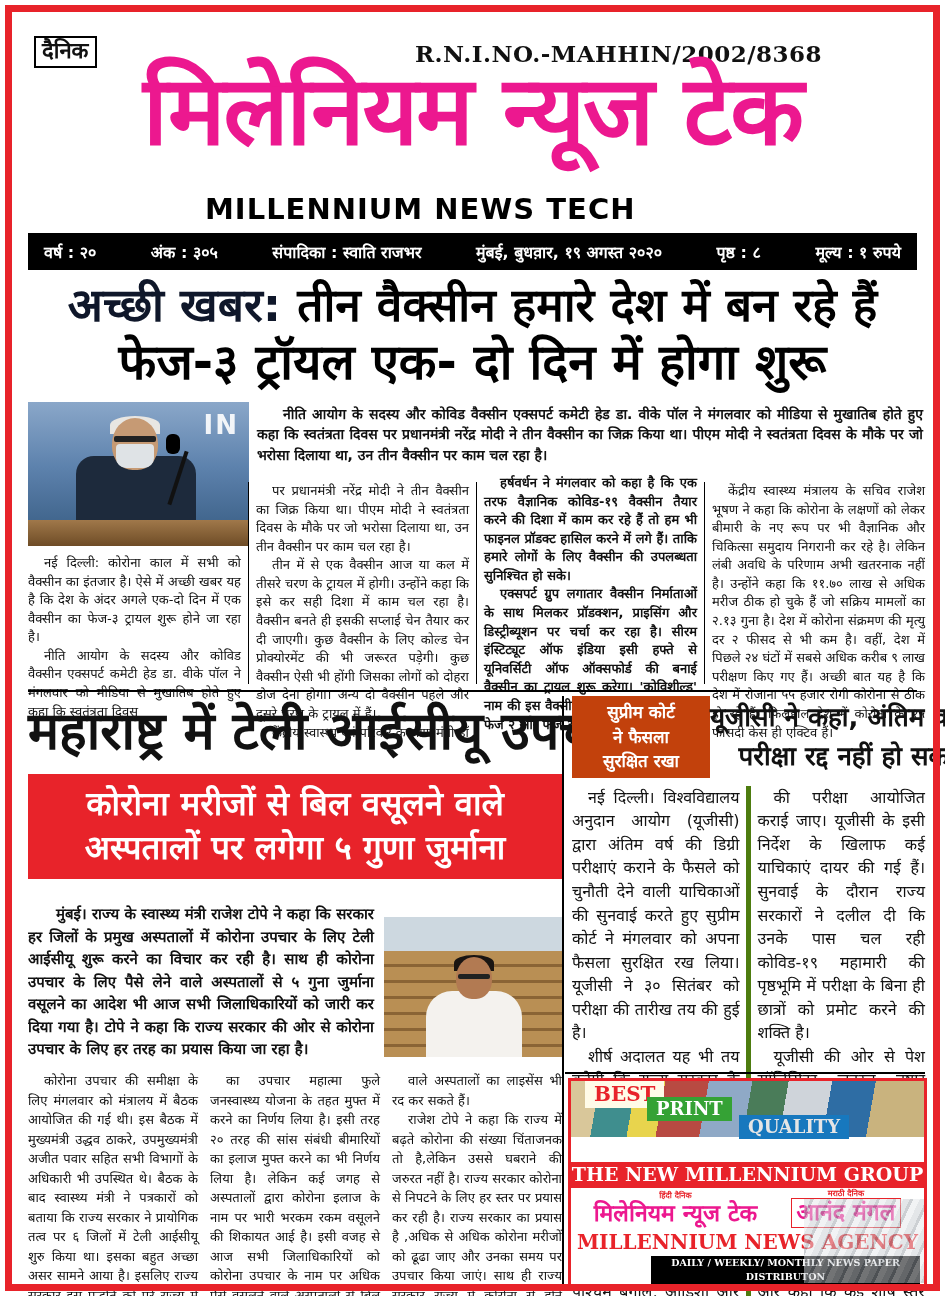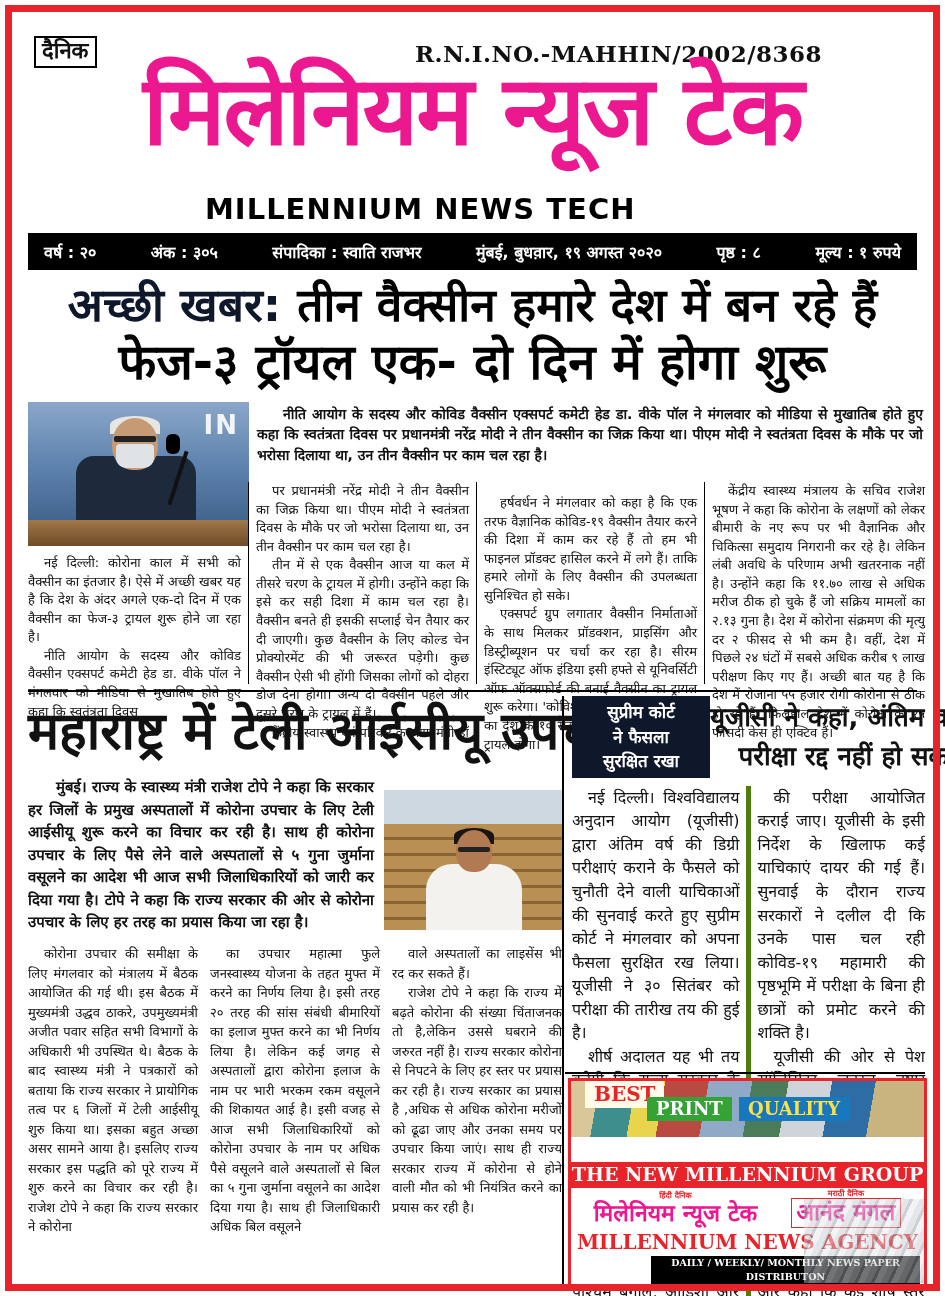--- a/index.html
+++ b/index.html
@@ -51,32 +51,32 @@
           background:#111;transform:rotate(18deg);}
   .photo1 .mic-head{position:absolute;left:138px;bottom:92px;width:14px;height:20px;
           background:#000;border-radius:6px;}
   .lead-intro{position:absolute;left:229px;top:2px;width:666px;font-size:14px;
           font-weight:700;line-height:1.45;text-align:justify;}
   .lead-intro p{margin:0;text-indent:26px;}
   .lcol{position:absolute;font-size:13px;line-height:1.43;text-align:justify;}
   .lcol p{margin:0;text-indent:16px;}
   .lcol.c1{left:0;top:152px;width:213px;}
   .lcol.c2{left:228px;top:80px;width:213px;}
-  .lcol.c3{left:456px;top:92px;width:213px;}
+  .lcol.c3{left:456px;top:72px;width:213px;font-weight:bold;}
   .lcol.c4{left:684px;top:80px;width:213px;}
   .vrule{position:absolute;top:80px;width:1px;height:202px;background:#000;}
   .vr1{left:220px;} .vr2{left:448px;} .vr3{left:676px;}
   .hr-main{position:absolute;left:28px;right:28px;top:690px;border-top:2px solid #000;}
 
   
   .article2{position:absolute;left:28px;top:696px;width:534px;}
   .a2-head{text-align:center;font-weight:800;font-size:52px;line-height:1.35;white-space:nowrap;}
   .banner{margin-top:8px;background:#e8232a;color:#fff;text-align:center;font-weight:700;
           font-size:33px;line-height:1.32;padding:8px 0 10px;}
-  .a2-introwrap{margin-top:10px;overflow:hidden;}
+  .a2-introwrap{margin-top:24px;overflow:hidden;}
   .photo2{float:right;width:178px;height:140px;margin:14px 0 4px 10px;position:relative;overflow:hidden;
           background:linear-gradient(180deg,#cdd8e0 0 34px,#b98f54 34px);}
   .photo2 .slats{position:absolute;left:0;top:34px;right:0;bottom:0;
           background:repeating-linear-gradient(180deg,#b98f54 0 13px,#8a6435 13px 16px);}
   .photo2 .kurta{position:absolute;left:42px;bottom:0;width:96px;height:66px;
           background:#f4f2ee;border-radius:26px 26px 0 0;}
   .photo2 .head2{position:absolute;left:72px;bottom:58px;width:36px;height:42px;
           background:#b27a52;border-radius:50% 50% 44% 44%;}
   .photo2 .hair2{position:absolute;left:70px;bottom:86px;width:40px;height:16px;
           background:#1a1512;border-radius:50% 50% 0 0;}
@@ -87,41 +87,41 @@
   .a2-cols{display:flex;gap:12px;margin-top:10px;}
   .a2-col{flex:1;font-size:13px;line-height:1.5;text-align:justify;}
   .a2-col p{margin:0;text-indent:16px;}
 
   
   .vdiv{position:absolute;left:562px;top:696px;width:2px;height:590px;background:#000;}
 
   
   .ugc{position:absolute;left:572px;top:696px;width:353px;}
   .ugc-top{display:flex;align-items:stretch;}
-  .ugc-kicker{background:#0f172a;color:#fff;font-weight:800;font-size:17px;line-height:1.45;
+  .ugc-kicker{background:#c2410c;color:#fff;font-weight:800;font-size:17px;line-height:1.45;
               text-align:center;padding:4px 6px;width:126px;flex:0 0 auto;}
   .ugc-head{flex:1;text-align:center;font-weight:800;font-size:26px;line-height:1.5;
             padding-top:2px;white-space:nowrap;}
   .ugc-cols{display:flex;margin-top:8px;}
   .ugc-col{width:50%;font-size:16px;line-height:1.47;text-align:justify;padding-right:6px;}
   .ugc-col.right{border-left:5px solid #4d7c0f;padding-left:7px;padding-right:0;}
   .ugc-col p{margin:0;text-indent:16px;}
   .hr-ugc{position:absolute;left:565px;width:360px;top:1072px;border-top:2px solid #000;}
 
   
   .adbox{position:absolute;left:568px;top:1078px;width:353px;height:205px;
          border:3px solid #e8232a;background:#fff;overflow:hidden;}
   .ad-collage{position:relative;height:56px;
          background:linear-gradient(100deg,#d9c79a 0 8%,#3f8e8e 8% 18%,#e8d44d 18% 26%,
            #b84a42 26% 38%,#8fa9c6 38% 50%,#4a7c59 50% 60%,#cfd4da 60% 72%,
            #2e6da4 72% 84%,#c9b37e 84% 100%);padding-left:11px;}
   .ad-tag{position:absolute;font-family:"DejaVu Serif",serif;font-weight:800;padding:0 9px;line-height:1.35;}
   .tag-best{left:14px;top:0px;background:#fffbe8;color:#e8232a;font-size:20px;}
   .tag-print{left:76px;top:16px;background:#35a235;color:#fff;font-size:18px;}
-  .tag-quality{left:168px;top:16px;background:#1778be;color:#fde047;font-size:18px;text-align:center;}
+  .tag-quality{left:168px;top:34px;background:#1778be;color:#e5e5e5;font-size:18px;text-align:center;}
   .ad-band{background:#e8232a;color:#fff;text-align:center;font-family:"DejaVu Serif",serif;
            font-weight:800;font-size:19px;line-height:1.35;height:26px;margin-top:25px;}
   .ad-brands{display:flex;justify-content:space-around;align-items:flex-end;padding:2px 6px 0;}
   .ad-brand{text-align:center;}
   .ad-brand .tiny{font-size:8px;color:#e8232a;font-weight:700;line-height:1;}
   .ad-brand .big{color:#ec188f;font-weight:800;font-size:23px;line-height:1.2;white-space:nowrap;}
   .ad-brand.boxed .big{border:1px solid #e8232a;padding:0 5px;}
   .ad-agency{text-align:center;color:#e8232a;font-family:"DejaVu Serif",serif;
              font-weight:800;font-size:20px;line-height:1.25;margin-top:2px;}
   .ad-dist{background:#000;color:#fff;text-align:center;font-family:"DejaVu Serif",serif;
@@ -201,20 +201,24 @@
     <div class="vrule vr3"></div>
   </div>
 
   <div class="hr-main"></div>
   <div class="vdiv"></div>
 
   <div class="article2">
     <div class="a2-head">
       <div>महाराष्ट्र में टेली आईसीयू उपचार</div>
     </div>
+    <div class="banner">
+      <div>कोरोना मरीजों से बिल वसूलने वाले</div>
+      <div>अस्पतालों पर लगेगा ५ गुणा जुर्माना</div>
+    </div>
     <div class="a2-introwrap">
       <div class="photo2">
         <div class="slats"></div>
         <div class="kurta"></div>
         <div class="hair2"></div>
         <div class="head2"></div>
         <div class="specs"></div>
       </div>
       <div class="a2-intro">
           <p>मुंबई। राज्य के स्वास्थ्य मंत्री राजेश टोपे ने कहा कि सरकार हर जिलों के प्रमुख अस्पतालों में कोरोना उपचार के लिए टेली आईसीयू शुरू करने का विचार कर रही है। साथ ही कोरोना उपचार के लिए पैसे लेने वाले अस्पतालों से ५ गुना जुर्माना वसूलने का आदेश भी आज सभी जिलाधिकारियों को जारी कर दिया गया है। टोपे ने कहा कि राज्य सरकार की ओर से कोरोना उपचार के लिए हर तरह का प्रयास किया जा रहा है।</p>

